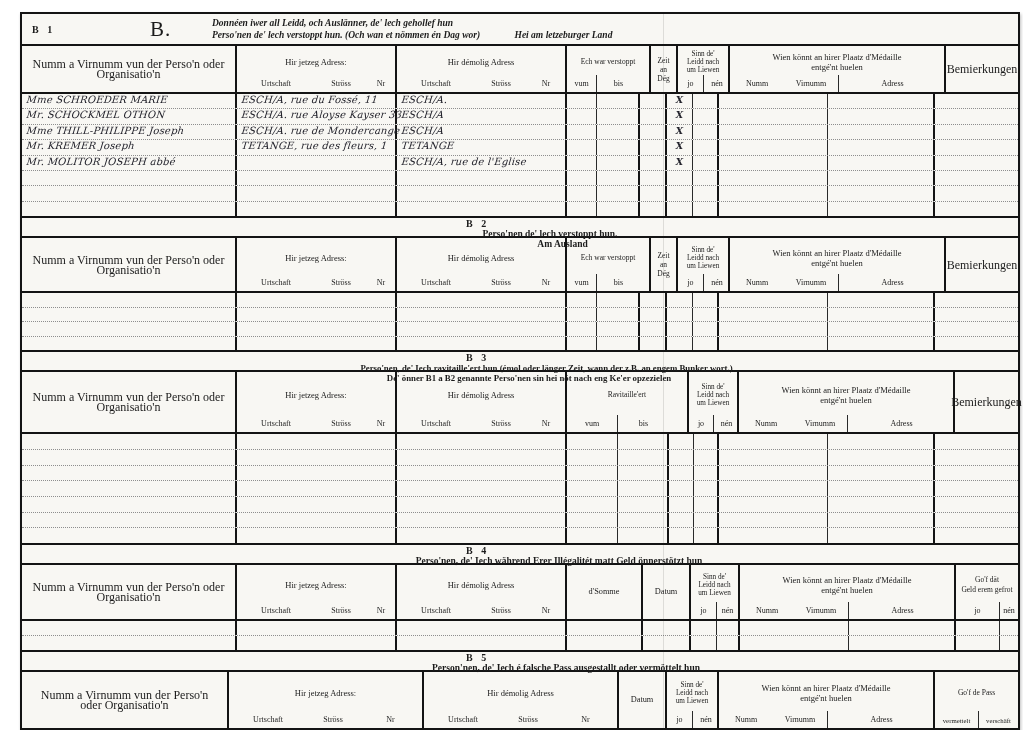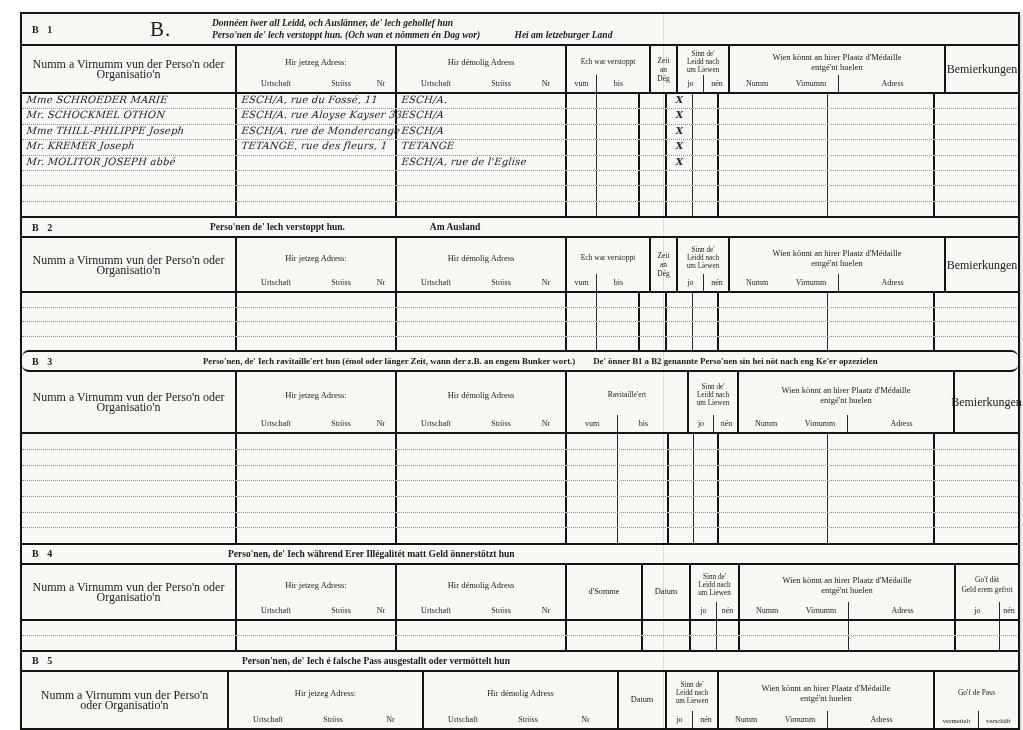--- a/index.html
+++ b/index.html
@@ -3,27 +3,27 @@
 <meta charset="utf-8">
 <style>
   html,body{margin:0;padding:0;background:#ffffff;width:1023px;height:730px;overflow:hidden;
     font-family:"Liberation Serif", serif;color:#1b1b1b;-webkit-font-smoothing:antialiased;}
   #paper{position:relative;margin:12px 0 0 20px;width:996px;border:2px solid #141414;
     background:#f8f7f3;box-shadow:1px 2px 3px rgba(0,0,0,.25);}
   .crease{position:absolute;left:641px;top:0;height:100%;width:1px;background:rgba(40,40,40,.13);pointer-events:none;}
 
   
   .stitle{display:flex;align-items:center;font-weight:bold;font-size:9.5px;border-bottom:2px solid #141414;background:#f8f7f3;}
-  .sec + .sec .stitle{border-top:2px solid #141414;}
+  .sec + .sec .stitle{border-top:2px solid #141414;flex-direction:column;}
   .tid{width:118px;padding-left:10px;letter-spacing:3px;font-size:10px;flex:none;}
   .bigletter{font-size:21px;font-weight:normal;width:62px;flex:none;letter-spacing:1px;}
   .b1text{font-size:9.5px;line-height:12.5px;font-weight:bold;font-style:italic;}
   .tsuffix{margin-left:32px;}
   .t-main{margin-left:60px;}
-  .stitle.small{font-size:8.8px;border-radius:7px;}
+  .stitle.small{font-size:8.8px;}
 
   
   .hdr{display:flex;border-bottom:2px solid #141414;background:#f8f7f3;}
   .h1{height:46px}.h2{height:53px}.h3{height:60px}.h4{height:54px}.h5{height:56px}
   .hc{display:flex;flex-direction:column;box-sizing:border-box;min-width:0;}
   .hname{align-items:center;justify-content:center;text-align:center;font-size:12px;line-height:10px;padding:0 8px;}
   .gl{flex:1;display:flex;flex-direction:column;align-items:center;justify-content:center;text-align:center;
       font-size:8.5px;line-height:10px;padding-top:3px;}
   .gl.tiny{font-size:7.2px;line-height:8px;}
   .gl.sm{font-size:7.5px;}

